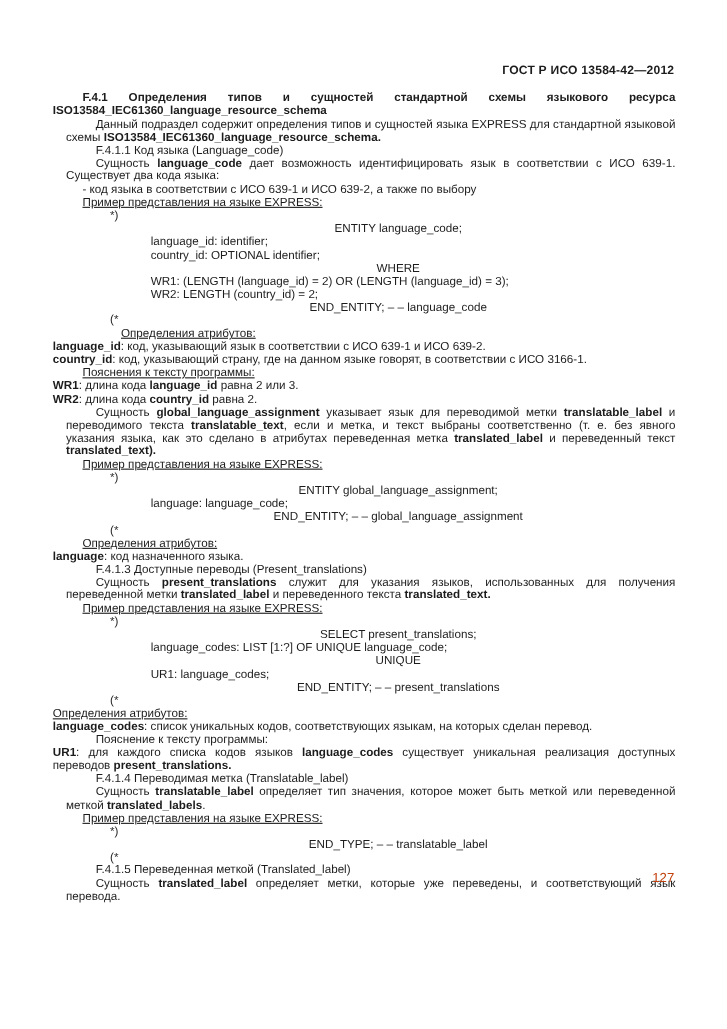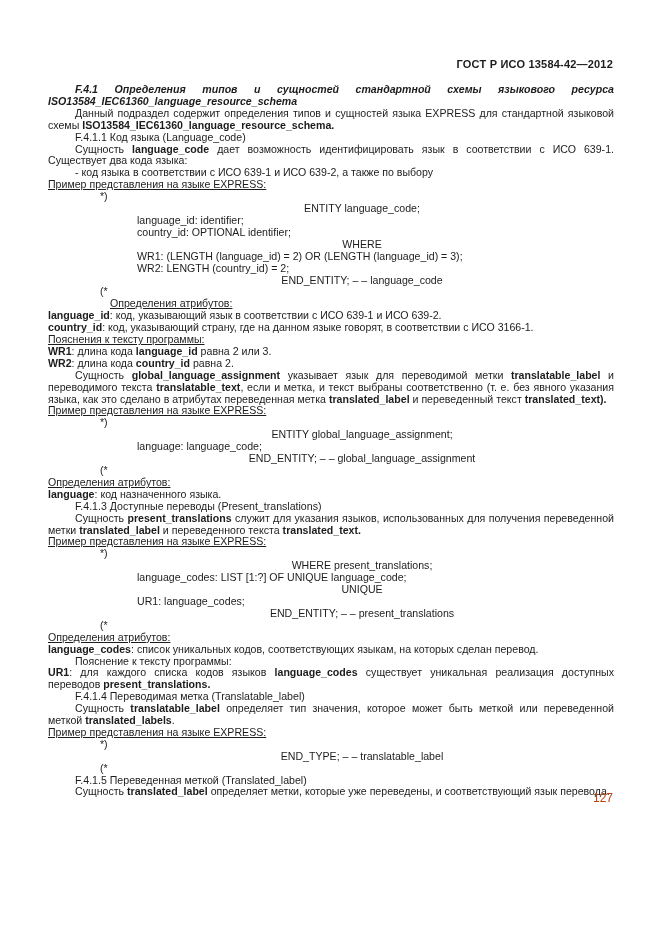--- a/index.html
+++ b/index.html
@@ -13,26 +13,26 @@
     position:absolute;top:58px;right:48px;
     font-size:11px;font-weight:bold;letter-spacing:.2px;
   }
   .content{
     position:absolute;top:84px;left:48px;width:566px;
     font-size:10.6px;line-height:11.9px;
   }
   .blk{margin:0;padding:0;}
   .b{font-weight:bold;}
   .u{text-decoration:underline;}
-  .pb{text-indent:27px;text-align:justify;font-weight:bold;font-style:italic;}
-  .p{text-indent:27px;text-align:justify;}
+  .pb{text-indent:27px;text-align:justify;font-weight:bold;}
+  .p{text-indent:27px;text-align:justify;margin-left:12px;}
   .p0{text-align:justify;}
   .li{text-indent:27px;}
   .uh0{}
-  .uh1{}
+  .uh1{margin-left:27px;}
   .uh2{margin-left:62px;}
   .c1{margin-left:52px;}
   .c2{margin-left:62px;text-align:center;}
   .c3{margin-left:89px;}
   .footer{
     position:absolute;right:48px;bottom:72px;
     font-size:12px;color:#c2410c;
   }
 </style>
 </head>
@@ -68,21 +68,21 @@
       <p class="blk c2"><span>ENTITY global_language_assignment;</span></p>
       <p class="blk c3"><span>language: language_code;</span></p>
       <p class="blk c2"><span>END_ENTITY; – – global_language_assignment</span></p>
       <p class="blk c1"><span>(*</span></p>
       <p class="blk uh1"><span class="u">Определения атрибутов:</span></p>
       <p class="blk p0"><span class="b">language</span><span>: код назначенного языка.</span></p>
       <p class="blk p"><span>F.4.1.3 Доступные переводы (Present_translations)</span></p>
       <p class="blk p"><span>Сущность </span><span class="b">present_translations</span><span> служит для указания языков, использованных для получения переведенной метки </span><span class="b">translated_label</span><span> и переведенного текста </span><span class="b">translated_text.</span></p>
       <p class="blk uh1"><span class="u">Пример представления на языке EXPRESS:</span></p>
       <p class="blk c1"><span>*)</span></p>
-      <p class="blk c2"><span>WHERE present_translations;</span></p>
+      <p class="blk c2"><span>SELECT present_translations;</span></p>
       <p class="blk c3"><span>language_codes: LIST [1:?] OF UNIQUE language_code;</span></p>
       <p class="blk c2"><span>UNIQUE</span></p>
       <p class="blk c3"><span>UR1: language_codes;</span></p>
       <p class="blk c2"><span>END_ENTITY; – – present_translations</span></p>
       <p class="blk c1"><span>(*</span></p>
       <p class="blk uh0"><span class="u">Определения атрибутов:</span></p>
       <p class="blk p0"><span class="b">language_codes</span><span>: список уникальных кодов, соответствующих языкам, на которых сделан перевод.</span></p>
       <p class="blk p"><span>Пояснение к тексту программы:</span></p>
       <p class="blk p0"><span class="b">UR1</span><span>: для каждого списка кодов языков </span><span class="b">language_codes</span><span> существует уникальная реализация доступных переводов </span><span class="b">present_translations.</span></p>
       <p class="blk p"><span>F.4.1.4 Переводимая метка (Translatable_label)</span></p>

